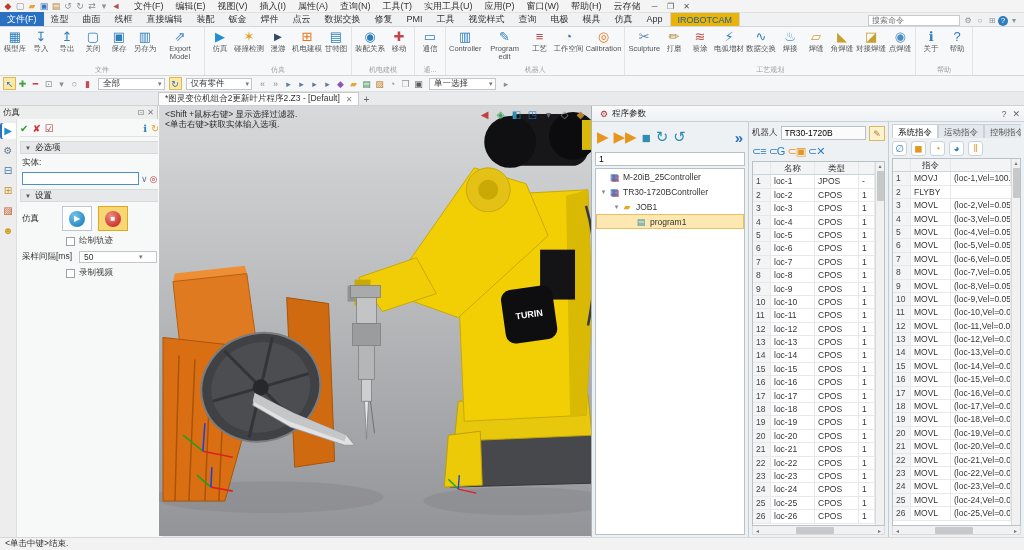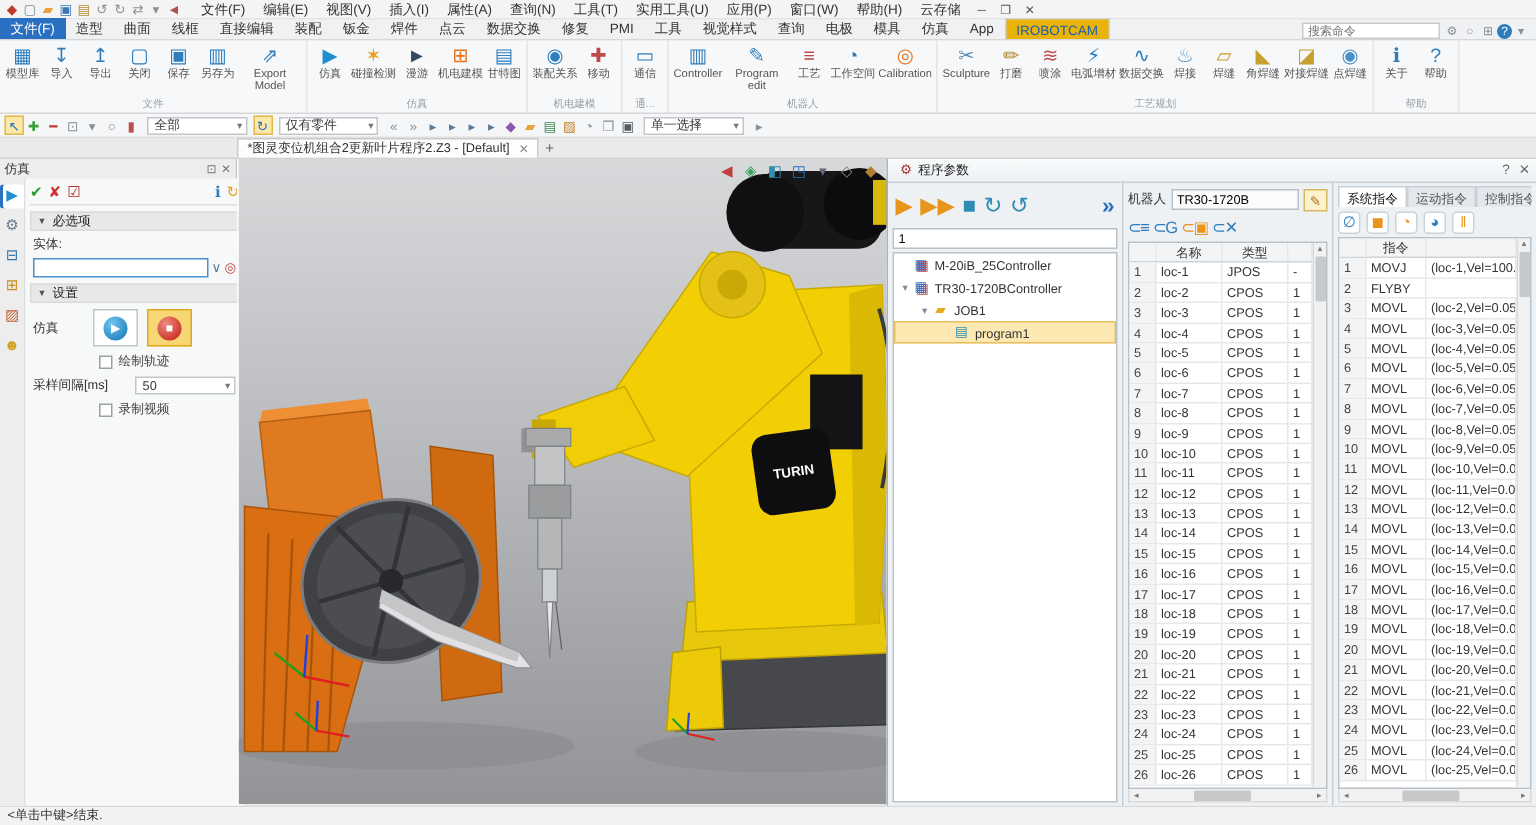--- a/index.html
+++ b/index.html
@@ -74,21 +74,21 @@
   .pinput { flex:1; height:13px; border:1px solid #4a90d0; background:#fff; font-size:8.5px; padding:0 2px; }
   .simrow { display:flex; align-items:center; gap:6px; margin:4px 2px; }
   .plabel2 { width:34px; font-size:8.5px; }
   .bigbtn { width:30px; height:25px; background:#fff; border:1px solid #bcc6cc; display:flex; align-items:center; justify-content:center; }
   .bigbtn.act { background:#f7d674; border-color:#dfa81f; }
   .pcirc, .scirc { width:16px; height:16px; border-radius:50%; color:#fff; font-size:8px; line-height:16px; text-align:center; }
   .pcirc { background:radial-gradient(circle at 35% 30%, #6fc4ef, #1172b4); }
   .scirc { background:radial-gradient(circle at 35% 30%, #f08a80, #c01810); }
   .chkrow { display:flex; align-items:center; gap:4px; margin:4px 2px 4px 46px; font-size:8.5px; color:#444; }
   .chkbox { width:9px; height:9px; border:1px solid #9aa0a6; background:#fff; display:inline-block; }
-  .samplerow { display:flex; align-items:center; gap:15px; margin:4px 2px; font-size:8.5px; }
+  .samplerow { display:flex; align-items:center; gap:4px; margin:4px 2px; font-size:8.5px; }
   .samplerow .qselect { flex:1; margin-right:0; }
 
   
   .viewport { flex:1; position:relative; overflow:hidden; border-left:1px solid #fbfbfb; }
   .viewport svg { position:absolute; inset:0; }
   .hints { position:absolute; top:3px; left:6px; font-size:8.5px; color:#2b2b2b; line-height:10px; z-index:3; }
   .viewtools { position:absolute; top:2px; right:4px; display:flex; gap:3px; z-index:3; }
   .viewtools .qicon { width:13px; height:13px; line-height:13px; text-align:center; font-size:10px; }
   .readout { position:absolute; left:0; bottom:0; width:300px; height:17px; background:#b2b3b5; border-top:1px solid #c6c7c9; font-size:10.5px; color:#1e1e1e; line-height:16px; padding-left:7px; z-index:3; }
 
@@ -549,20 +549,24 @@
         <rect x="192" y="180" width="30" height="12" fill="#a8aaac"></rect>
         <rect x="198" y="192" width="20" height="26" fill="#c2c4c6"></rect>
         <rect x="194" y="218" width="28" height="22" fill="#9a9c9e"></rect>
         <rect x="200" y="240" width="16" height="34" fill="#b4b6b8"></rect>
         <rect x="203" y="274" width="10" height="22" fill="#cdcfd1"></rect>
         <polygon points="206,296 210,296 208,334" fill="#e8e8ea"></polygon>
         <line x1="212" y1="296" x2="216" y2="328" stroke="#606264"></line>
       </g>
     </svg>
 
+    <div class="hints" data-name="viewport-hints">
+      <div data-name="hint-line-1">&lt;Shift +鼠标右键&gt; 显示选择过滤器.</div>
+      <div data-name="hint-line-2">&lt;单击右键&gt;获取实体输入选项.</div>
+    </div>
     <div class="viewtools" data-name="viewport-toolbar">
         <span class="qicon" data-name="exit-input-icon" style="color: rgb(192, 64, 64);">◀</span>
         <span class="qicon" data-name="appearance-icon" style="color: rgb(58, 160, 90);">◈</span>
         <span class="qicon" data-name="shade-mode-icon" style="color: rgb(46, 141, 176);">◧</span>
         <span class="qicon" data-name="view-cube-icon" style="color: rgb(42, 111, 192);">◳</span>
         <span class="qicon" data-name="view-dropdown-icon" style="color: rgb(102, 102, 119);">▾</span>
         <span class="qicon" data-name="perspective-icon" style="color: rgb(136, 136, 136);">◇</span>
         <span class="qicon" data-name="render-style-icon" style="color: rgb(176, 128, 48);">◆</span>
       </div>
   </div>

